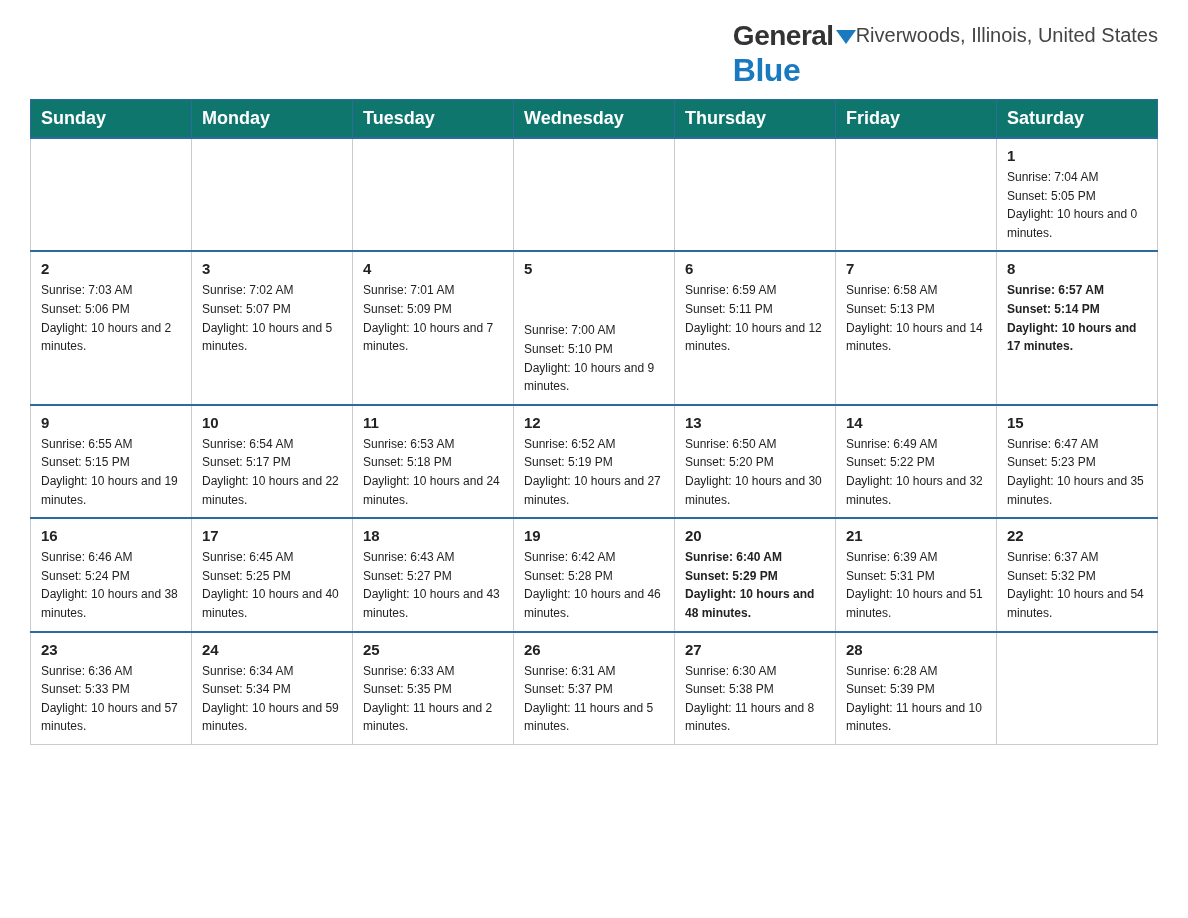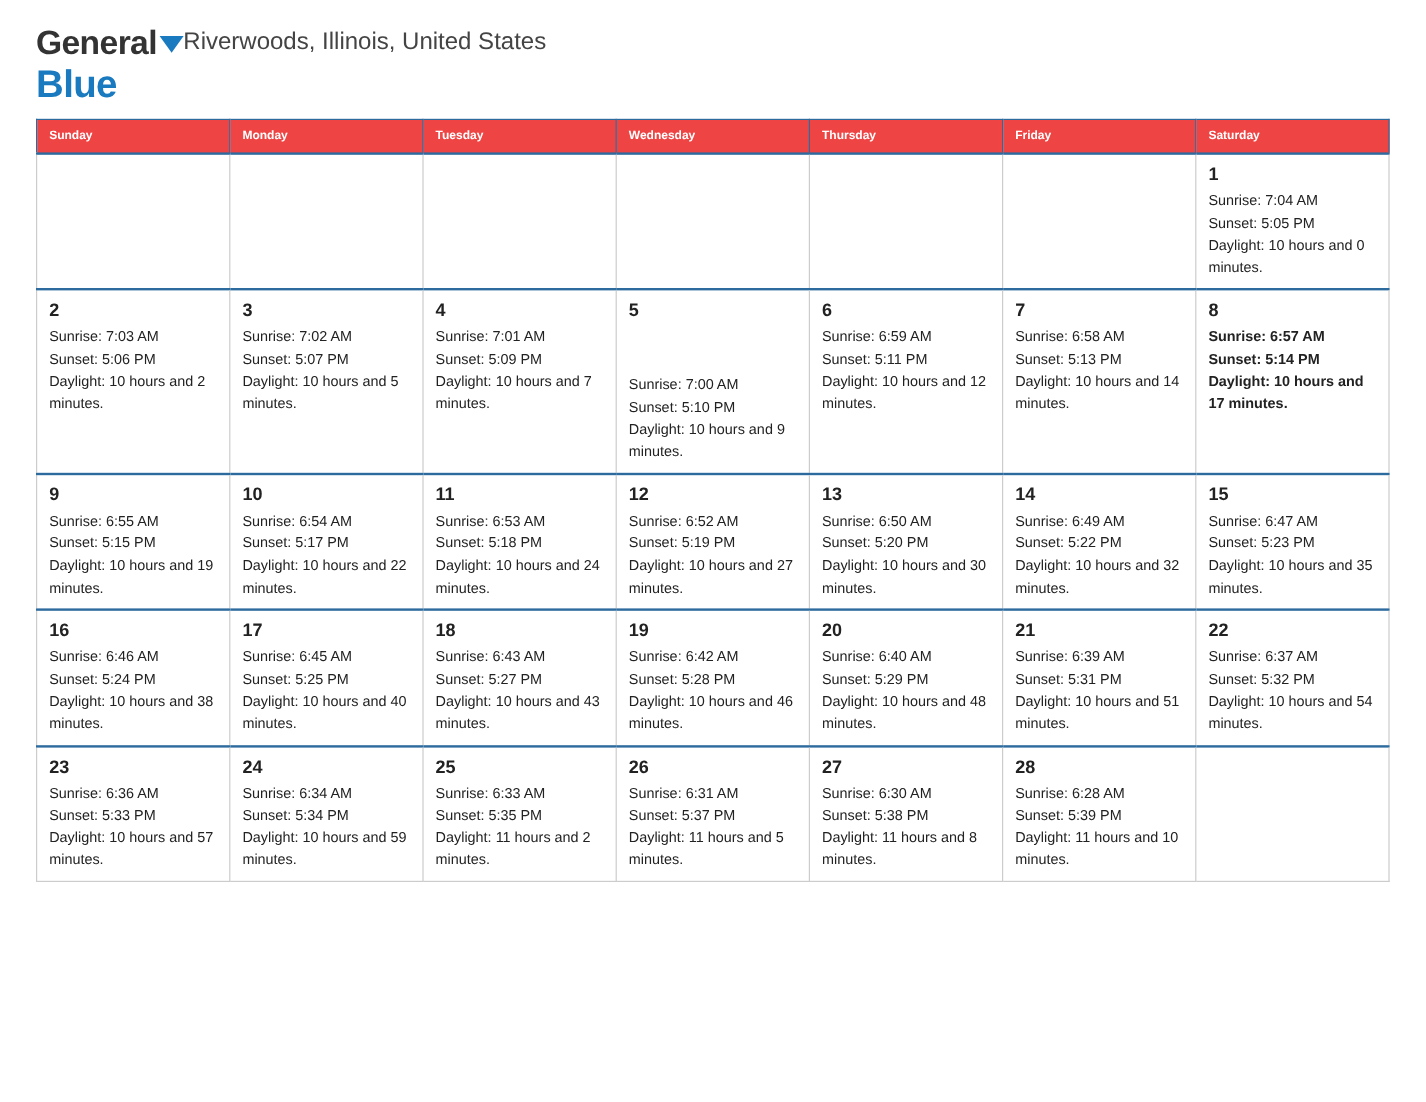--- a/index.html
+++ b/index.html
@@ -6,21 +6,21 @@
     body {
       font-family: Arial, sans-serif;
       background: #fff;
       padding: 20px 30px;
       width: 1188px;
       min-height: 918px;
     }
     .header {
       display: flex;
       align-items: flex-start;
-      justify-content: flex-start;
+      justify-content: flex-end;
     }
     .logo {
       display: flex;
       flex-direction: column;
       align-items: flex-start;
     }
     .logo-general {
       font-size: 28px;
       font-weight: bold;
       color: #333;
@@ -57,23 +57,23 @@
       font-size: 20px;
       color: #444;
       margin-top: 4px;
     }
     table {
       width: 100%;
       border-collapse: collapse;
       margin-top: 10px;
     }
     thead th {
-      background-color: #ef4444;
+      background-color: #0f766e;
       color: #fff;
-      font-size: 10px;
+      font-size: 18px;
       font-weight: bold;
       padding: 8px 10px;
       text-align: left;
       border: 1px solid #2d6b9e;
     }
     tbody td {
       vertical-align: top;
       padding: 8px 10px;
       font-size: 12.5px;
       color: #222;
@@ -251,21 +251,21 @@
 Daylight: 10 hours and 43 minutes.</div>
         </td>
         <td>
           <span class="day-num">19</span>
           <div class="day-info" style="white-space: pre-line;">Sunrise: 6:42 AM
 Sunset: 5:28 PM
 Daylight: 10 hours and 46 minutes.</div>
         </td>
         <td>
           <span class="day-num">20</span>
-          <div class="day-info" style="white-space: pre-line;">Sunrise: 6:40 AM
+          <div class="day-info" style="white-space: pre-line; font-weight: bold;">Sunrise: 6:40 AM
 Sunset: 5:29 PM
 Daylight: 10 hours and 48 minutes.</div>
         </td>
         <td>
           <span class="day-num">21</span>
           <div class="day-info" style="white-space: pre-line;">Sunrise: 6:39 AM
 Sunset: 5:31 PM
 Daylight: 10 hours and 51 minutes.</div>
         </td>
         <td>

